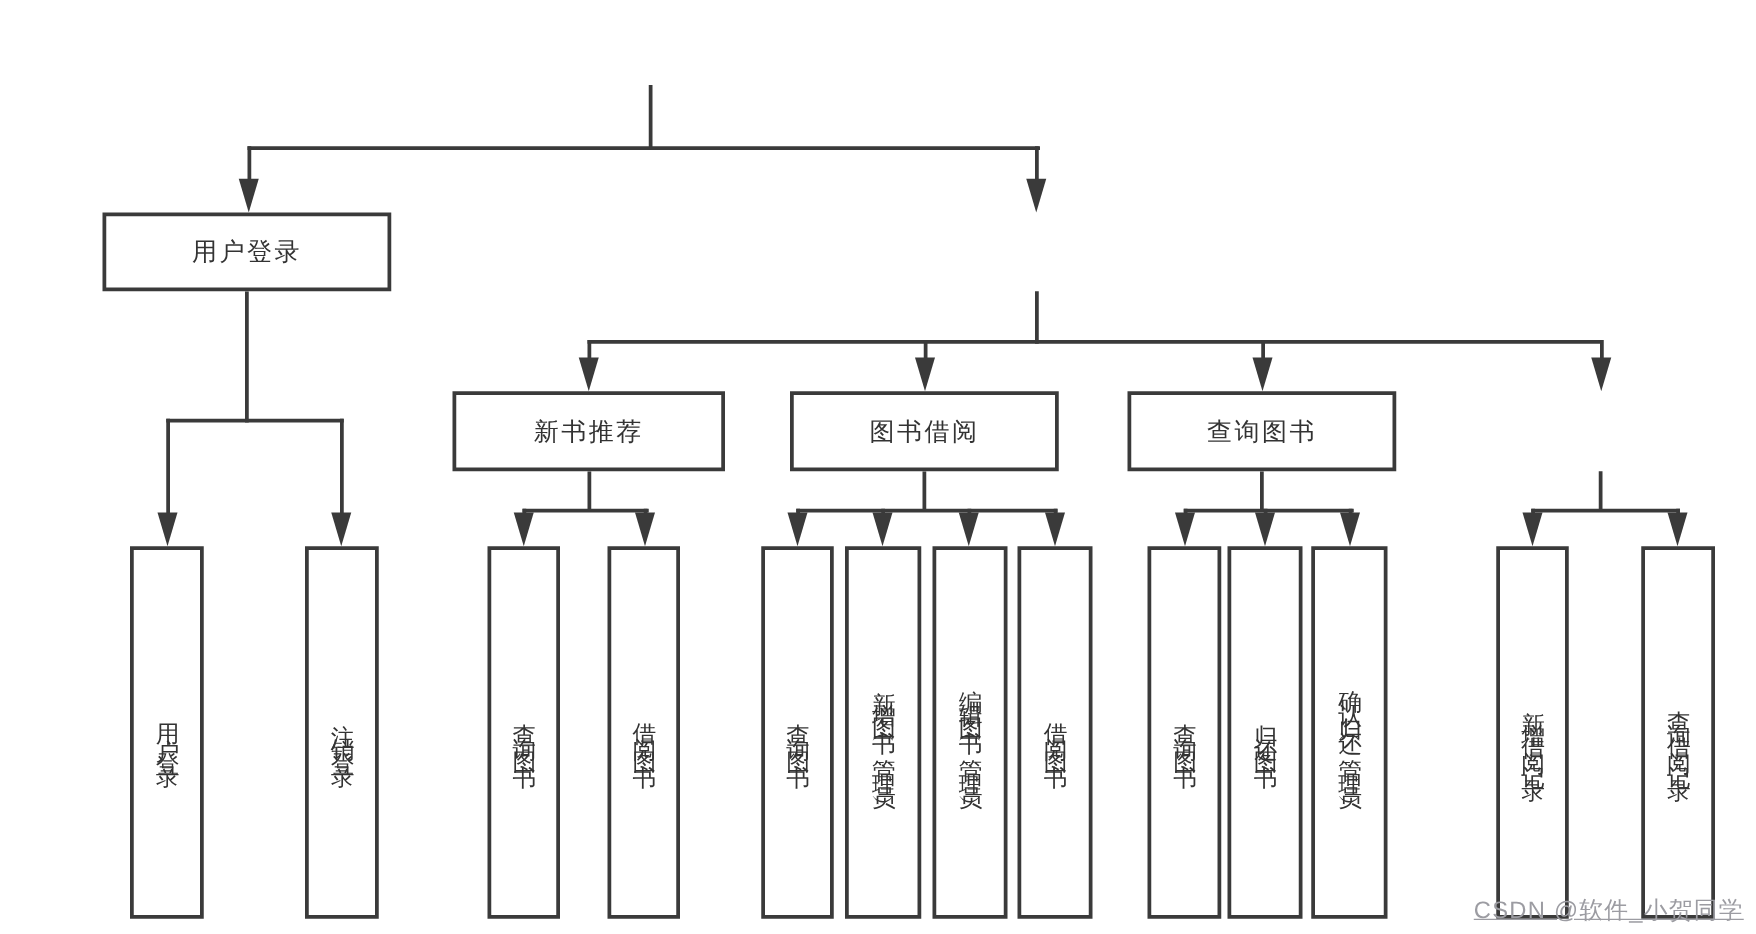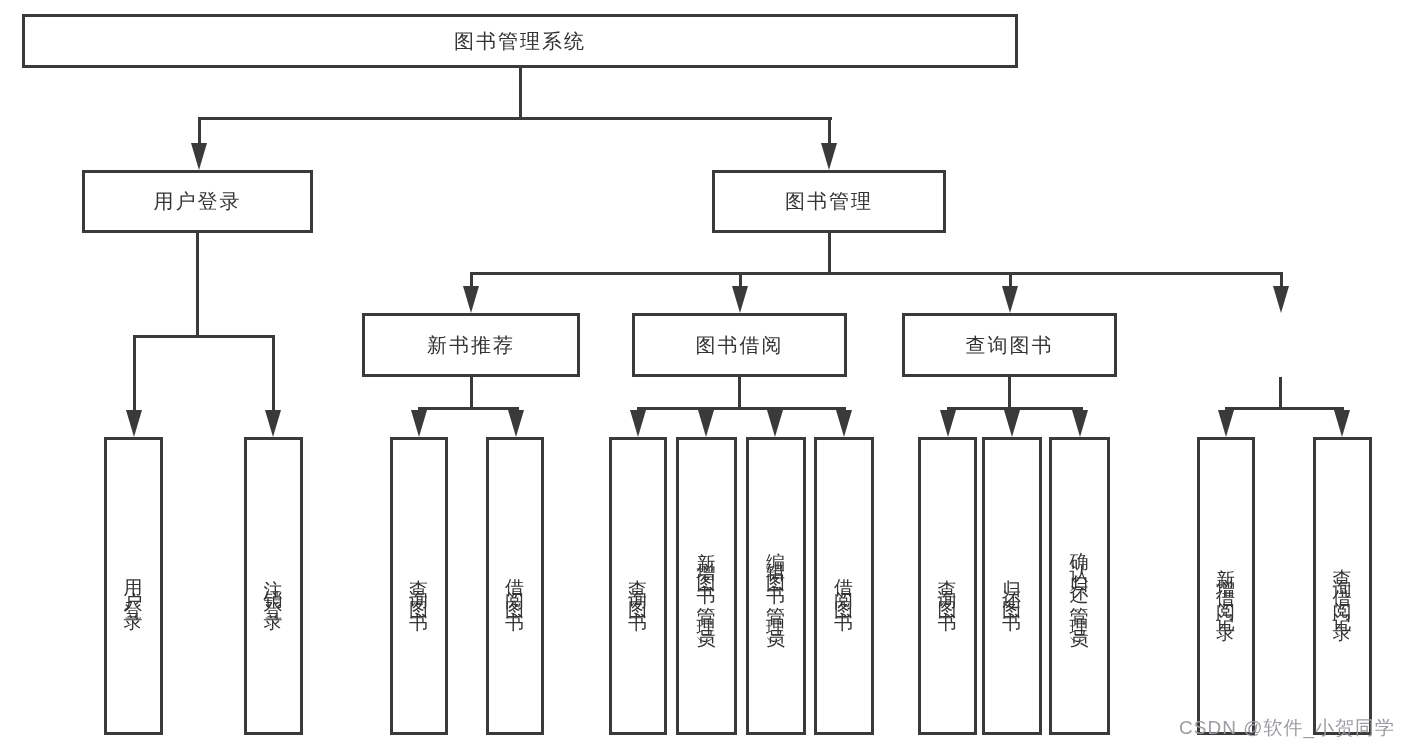--- a/index.html
+++ b/index.html
@@ -18,21 +18,21 @@
     line-height:1;text-align:center;
   }
   .ln{position:absolute;background:#3a3a3a;z-index:1;}
   .arr{
     position:absolute;width:0;height:0;z-index:1;
     border-left:8px solid transparent;border-right:8px solid transparent;
     border-top:27px solid #3a3a3a;
   }
   .wm{
     position:absolute;right:10px;bottom:6px;color:#9c9ca2;font-size:19px;
-    letter-spacing:1px;z-index:5;white-space:nowrap;
+    letter-spacing:1px;z-index:5;white-space:nowrap;text-decoration:underline;
   }
 </style>
 </head>
 <body>
 
 <div id="canvas">
 
   <div class="ln" style="left:519px;top:68px;width:3px;height:52px"></div>
   <div class="ln" style="left:198px;top:117px;width:634px;height:3px"></div>
   <div class="ln" style="left:198px;top:117px;width:3px;height:32px"></div>
@@ -85,24 +85,22 @@
   <div class="ln" style="left:1079px;top:407px;width:3px;height:8px"></div>
   <div class="arr" style="left:1072px;top:410px"></div>
 
   <div class="ln" style="left:1279px;top:377px;width:3px;height:32px"></div>
   <div class="ln" style="left:1225px;top:407px;width:119px;height:3px"></div>
   <div class="ln" style="left:1225px;top:407px;width:3px;height:8px"></div>
   <div class="arr" style="left:1218px;top:410px"></div>
   <div class="ln" style="left:1341px;top:407px;width:3px;height:8px"></div>
   <div class="arr" style="left:1334px;top:410px"></div>
 
-  <div class="box hbox" style="left:22px;top:14px;width:996px;height:54px">图书管理系统</div>
 
   <div class="box hbox" style="left:82px;top:170px;width:231px;height:63px">用户登录</div>
-  <div class="box hbox" style="left:712px;top:170px;width:234px;height:63px">图书管理</div>
 
   <div class="box hbox" style="left:362px;top:313px;width:218px;height:64px">新书推荐</div>
   <div class="box hbox" style="left:632px;top:313px;width:215px;height:64px">图书借阅</div>
   <div class="box hbox" style="left:902px;top:313px;width:215px;height:64px">查询图书</div>
 
   <div class="box vbox" style="left:104px;top:437px;width:59px;height:298px">用户登录</div>
   <div class="box vbox" style="left:244px;top:437px;width:59px;height:298px">注销登录</div>
 
   <div class="box vbox" style="left:390px;top:437px;width:58px;height:298px">查询图书</div>
   <div class="box vbox" style="left:486px;top:437px;width:58px;height:298px">借阅图书</div>

